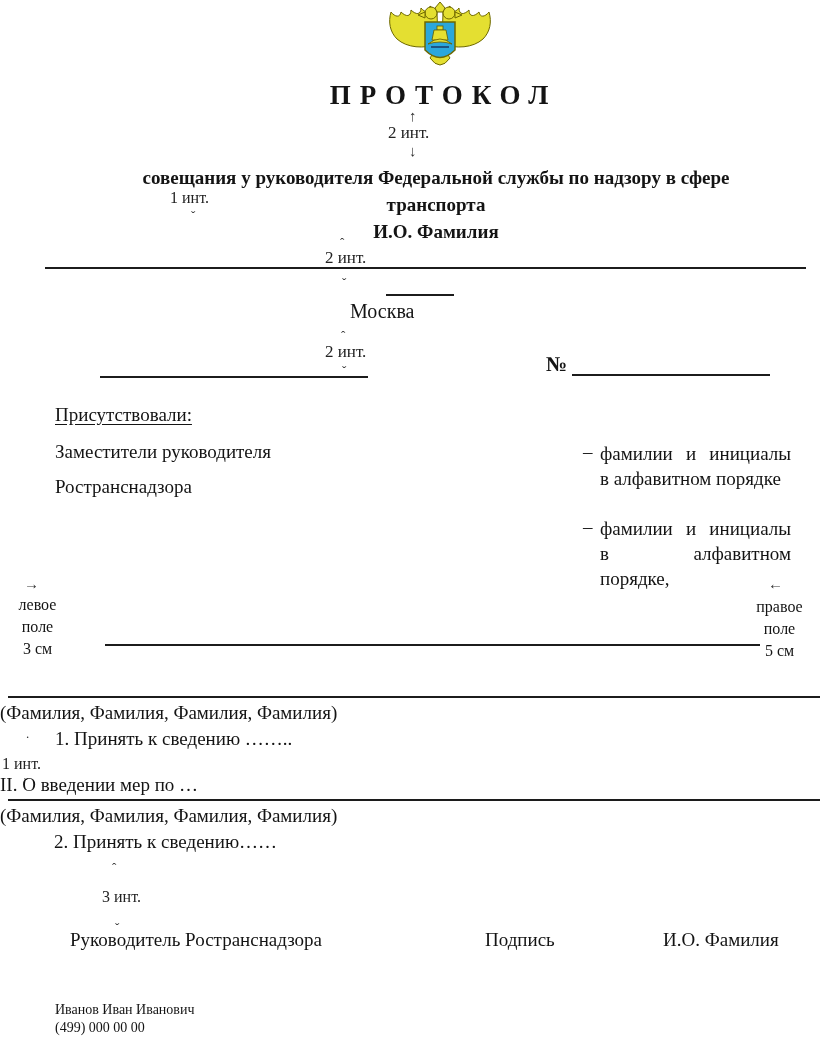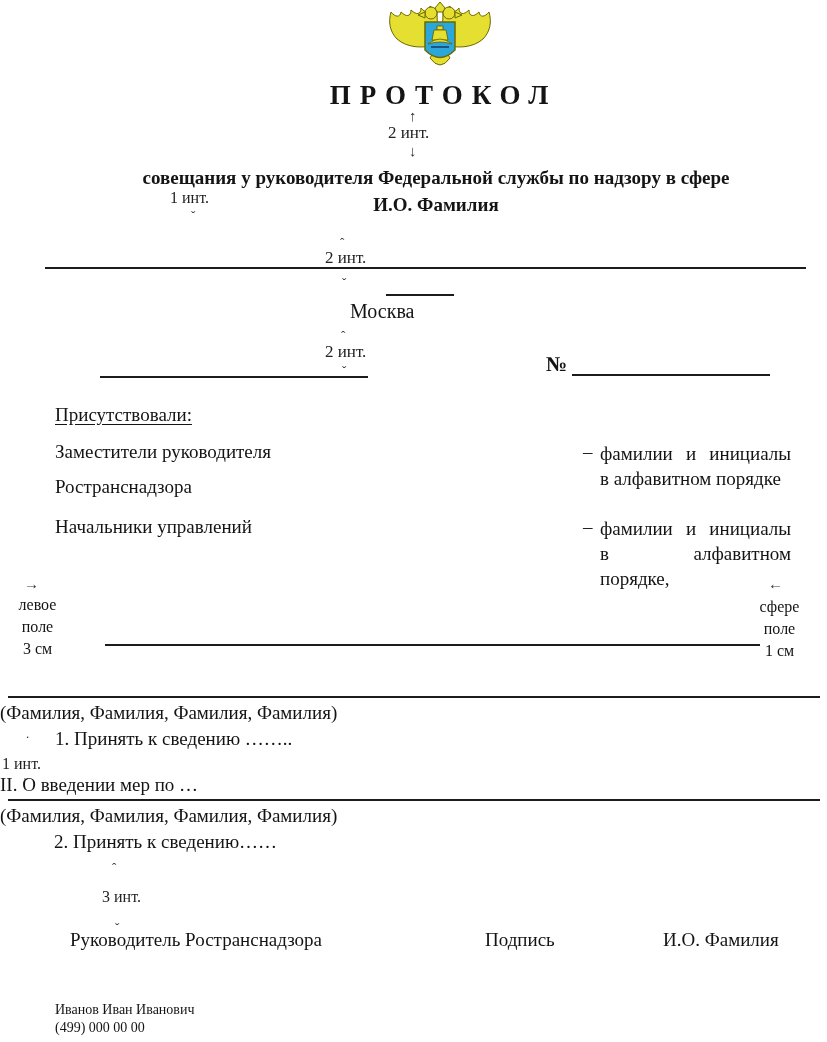--- a/index.html
+++ b/index.html
@@ -59,20 +59,21 @@
   </div>
 
   <div class="abs doc-title" style="left:60px;right:0;top:80px;">ПРОТОКОЛ</div>
 
   <div class="abs arrow" style="left:409px;top:108px;">↑</div>
   <div class="abs annot17" style="left:388px;top:123px;">2 инт.</div>
   <div class="abs arrow" style="left:409px;top:143px;">↓</div>
 
   <div class="abs bold-heading" style="left:60px;right:15px;top:164px;">
     <div>совещания у руководителя Федеральной службы по надзору в сфере</div>
+    <div>транспорта</div>
     <div>И.О. Фамилия</div>
   </div>
 
   <div class="abs annot" style="left:170px;top:189px;">1 инт.</div>
   <div class="abs caret" style="left:191px;top:208px;">ˇ</div>
 
   <div class="abs caret" style="left:340px;top:235px;">ˆ</div>
   <div class="abs annot17" style="left:325px;top:248px;">2 инт.</div>
 
   <div class="rule" style="left:45px;top:267px;width:761px;height:2px;"></div>
@@ -92,39 +93,38 @@
   <div class="abs body-text underlined" style="left:55px;top:404px;">Присутствовали:</div>
 
   <div class="abs body-text" style="left:55px;top:441px;">Заместители руководителя</div>
   <div class="abs body-text" style="left:55px;top:476px;">Ространснадзора</div>
   <div class="abs body-text" style="left:583px;top:441px;">–</div>
   <div class="abs right-col" style="left:600px;top:441px;">
     <div class="jl">фамилии и инициалы</div>
     <div>в алфавитном порядке</div>
   </div>
 
-  <div class="abs body-text" style="left:55px;top:516px;">Начальники управлений</div>
   <div class="abs body-text" style="left:583px;top:516px;">–</div>
   <div class="abs right-col" style="left:600px;top:516px;">
     <div class="jl">фамилии и инициалы</div>
     <div class="jl">в алфавитном</div>
     <div>порядке,</div>
   </div>
 
   <div class="abs arrow" style="left:24px;top:576px;">→</div>
   <div class="abs margin-col" style="left:0px;top:594px;">
     <div>левое</div>
     <div>поле</div>
     <div>3 см</div>
   </div>
   <div class="abs arrow" style="left:768px;top:576px;">←</div>
   <div class="abs margin-col" style="left:742px;top:596px;">
-    <div>сфере</div>
+    <div>правое</div>
     <div>поле</div>
-    <div>1 см</div>
+    <div>5 см</div>
   </div>
   <div class="rule" style="left:105px;top:644px;width:655px;height:2px;"></div>
 
   <div class="rule" style="left:8px;top:696px;width:812px;height:2px;"></div>
   <div class="abs body-text center-block" style="left:0;right:0;top:702px;">(Фамилия, Фамилия, Фамилия, Фамилия)</div>
   <div class="abs caret" style="left:26px;top:726px;">.</div>
   <div class="abs body-text" style="left:55px;top:728px;">1. Принять к сведению ……..</div>
 
   <div class="abs annot" style="left:2px;top:755px;">1 инт.</div>
   <div class="abs caret" style="left:24px;top:775px;">ˇ</div>

